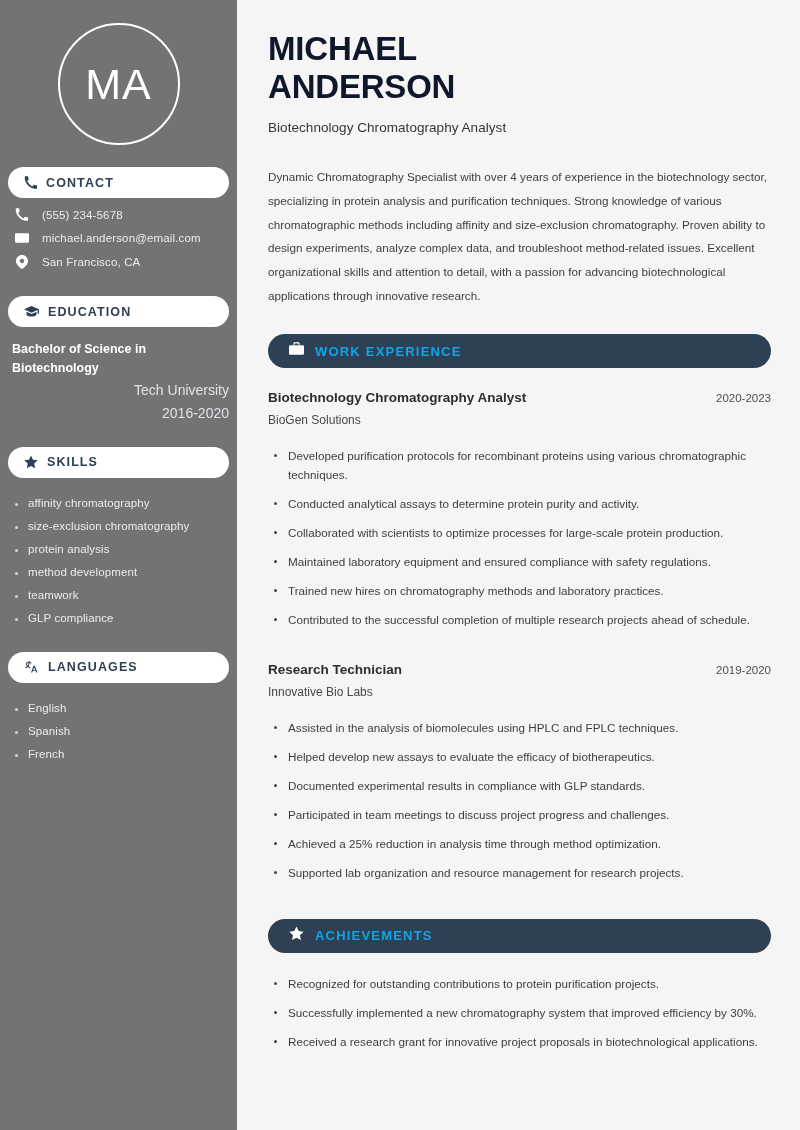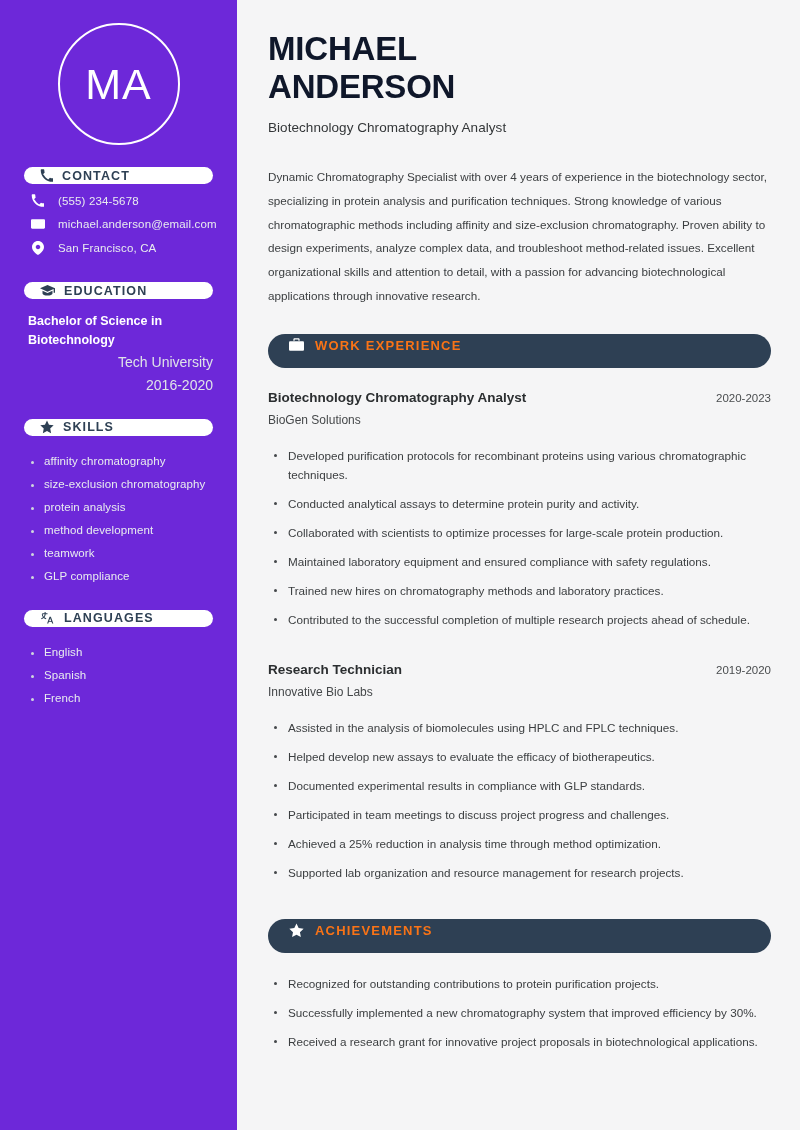--- a/index.html
+++ b/index.html
@@ -14,23 +14,23 @@
     width: 800px; height: 1130px;
     display: flex;
     background: #f5f5f6;
     overflow: hidden;
   }
 
   
   .sidebar {
     width: 237px;
     flex: 0 0 237px;
-    background: #6d28d9;
+    background: #737373;
     color: #ffffff;
-    padding: 0 24px;
+    padding: 0 8px;
     position: relative;
   }
 
   .avatar-wrap {
     display: flex; justify-content: center;
     margin-top: 23px;
   }
   .avatar {
     width: 122px; height: 122px;
     border-radius: 50%;
@@ -42,21 +42,21 @@
     font-weight: 400;
     letter-spacing: 1px;
     color: #ffffff;
     line-height: 1;
   }
 
   .pill {
     background: #ffffff;
     color: #2e4054;
     border-radius: 999px;
-    height: 17px;
+    height: 31px;
     display: flex; align-items: center;
     padding: 0 16px;
     gap: 9px;
     margin-top: 22px;
   }
   .pill-label {
     font-size: 12.5px;
     font-weight: bold;
     letter-spacing: 1.1px;
   }
@@ -122,25 +122,25 @@
   .summary {
     font-size: 11.7px;
     color: #3b3e40;
     line-height: 2.05;
     margin-top: 30px;
     max-width: 505px;
   }
 
   .section-bar {
     background: #2e4054;
-    color: #f97316;
+    color: #0ea5e9;
     border-radius: 999px;
     height: 34px;
-    display: flex; 
-    padding: 4px 21px;
+    display: flex; align-items: center;
+    padding: 16px 21px;
     gap: 11px;
     margin-top: 26px;
   }
   .section-bar .section-label {
     font-size: 13px; font-weight: bold; letter-spacing: 1.2px;
   }
 
   .job { margin-top: 22px; }
   .job-head {
     display: flex; align-items: baseline; justify-content: space-between;

